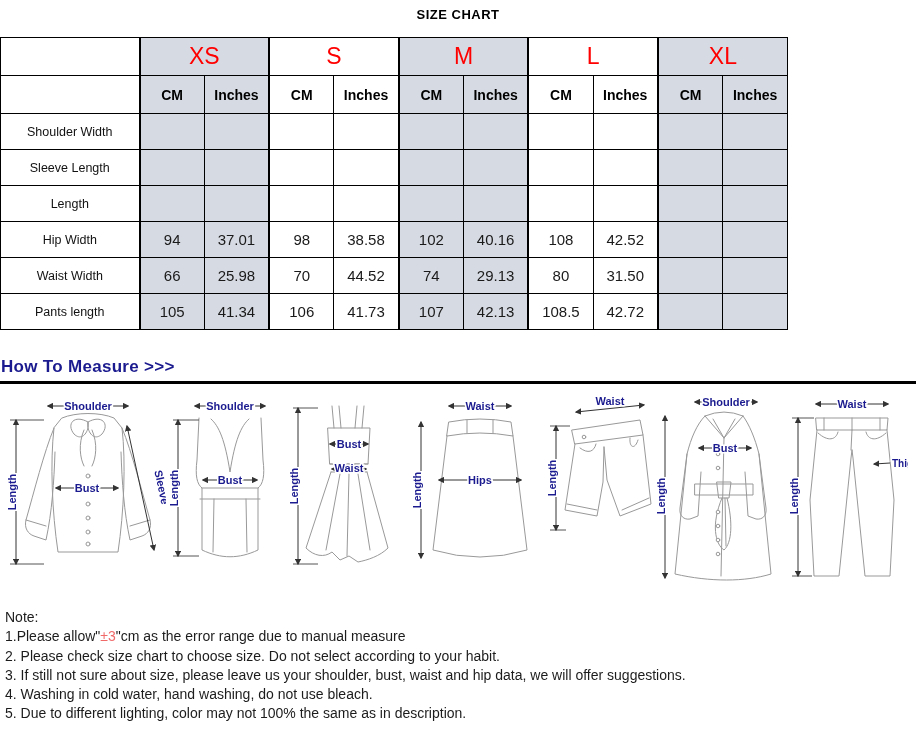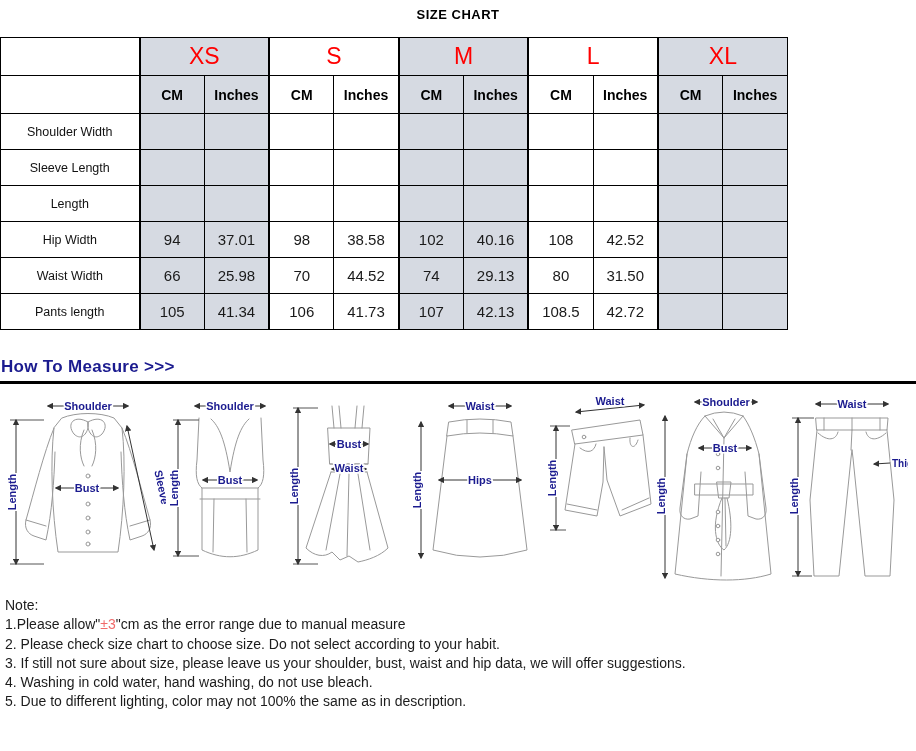--- a/index.html
+++ b/index.html
@@ -45,21 +45,21 @@
     font-family:"Liberation Sans", sans-serif; font-size:11px; font-weight:700;
     fill:#1b1b8f; stroke:#ffffff; stroke-width:3px; paint-order:stroke;
     text-anchor:middle;
   }
   .figures svg text.small { font-size:10px; }
   .garment { stroke:#999; fill:none; stroke-width:1; stroke-linecap:round; stroke-linejoin:round; }
   .dim { stroke:#333; stroke-width:1; fill:none; }
   .tick { stroke:#555; stroke-width:1; }
   .btn { stroke:#999; fill:#fff; }
 
-  .notes { margin:4px 0 0 5px; font-size:14px; line-height:19.3px; color:#1c1c1c; }
+  .notes { margin:16px 0 0 5px; font-size:14px; line-height:19.3px; color:#1c1c1c; }
   .note-red { color:#f06a6a; }
 </style>
 </head>
 <body>
 
 <div class="page">
 
   <div class="title">SIZE CHART</div>
 
   <table class="size-table">

